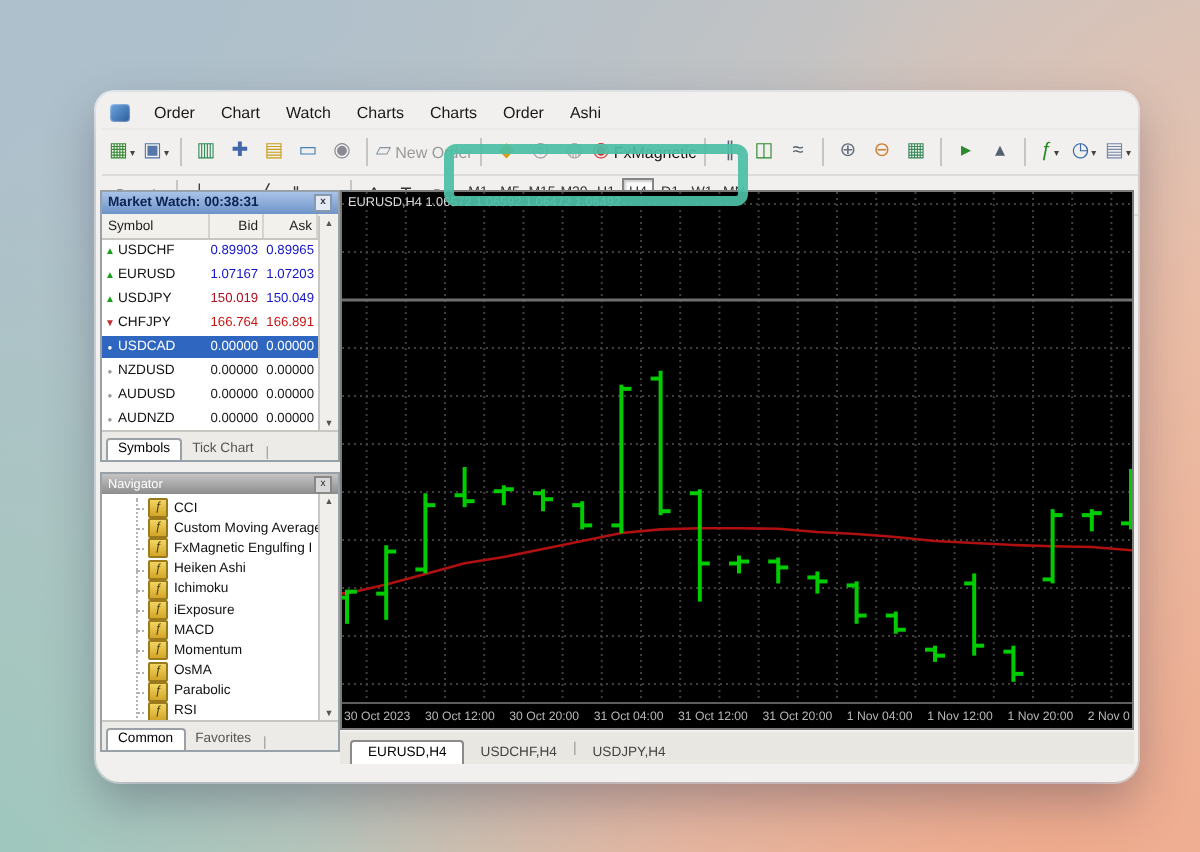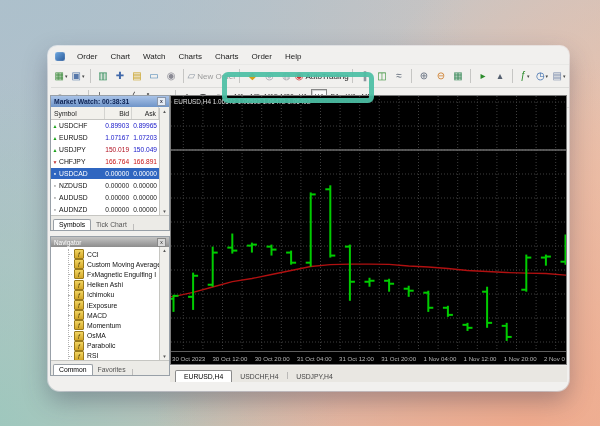--- a/index.html
+++ b/index.html
@@ -86,21 +86,21 @@
 
     <div class="menu-bar">
       <div class="mt-logo"></div>
 
     <div class="menu-item">Order</div>
         <div class="menu-item">Chart</div>
         <div class="menu-item">Watch</div>
         <div class="menu-item">Charts</div>
         <div class="menu-item">Charts</div>
         <div class="menu-item">Order</div>
-        <div class="menu-item">Help</div>
+        <div class="menu-item">Ashi</div>
       </div>
 
     <div class="tb-row" id="tb1">
         <div class="tb-btn">
           <span class="tb-glyph" style="color: rgb(58, 138, 58);">▦</span>
           <span class="tb-caret">▾</span>
         </div>
         <div class="tb-btn">
           <span class="tb-glyph" style="color: rgb(85, 119, 170);">▣</span>
           <span class="tb-caret">▾</span>
@@ -131,21 +131,21 @@
           <span class="tb-glyph" style="color: rgb(212, 160, 23);">◆</span>
         </div>
         <div class="tb-btn">
           <span class="tb-glyph" style="color: rgb(154, 154, 168);">◎</span>
         </div>
         <div class="tb-btn">
           <span class="tb-glyph" style="color: rgb(168, 168, 176);">◍</span>
         </div>
         <div class="tb-btn">
           <span class="tb-glyph" style="color: rgb(204, 51, 51);">◉</span>
-          <span class="tb-label" style="color: rgb(26, 26, 26);">AutoTrading</span>
+          <span class="tb-label" style="color: rgb(26, 26, 26);">FxMagnetic</span>
         </div>
         <div class="tb-sep"></div>
         <div class="tb-btn">
           <span class="tb-glyph" style="color: rgb(85, 96, 112);">∥</span>
         </div>
         <div class="tb-btn">
           <span class="tb-glyph" style="color: rgb(46, 139, 46);">◫</span>
         </div>
         <div class="tb-btn">
           <span class="tb-glyph" style="color: rgb(85, 96, 112);">≈</span>

